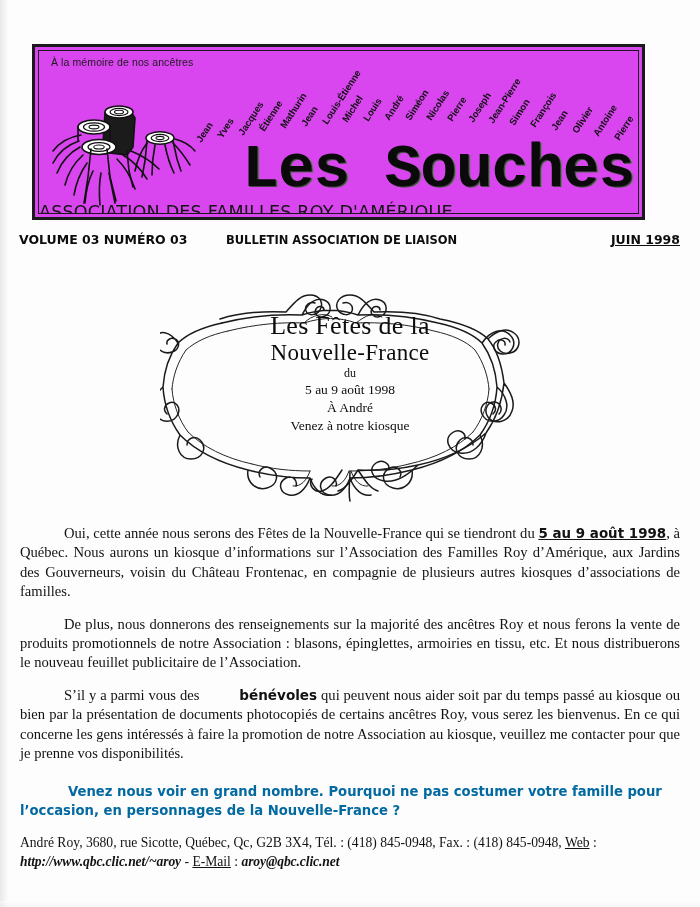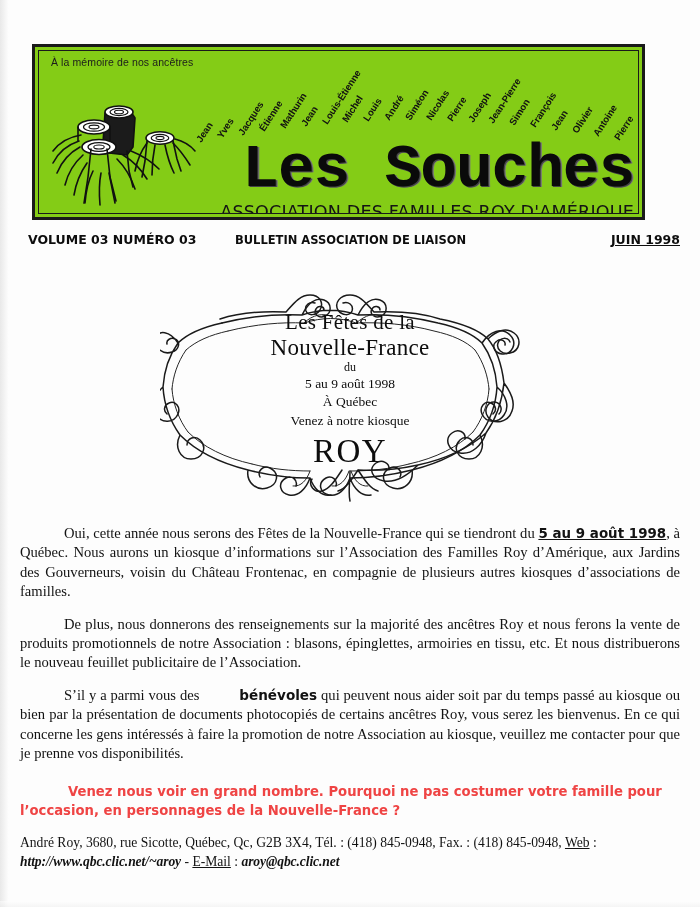--- a/index.html
+++ b/index.html
@@ -23,21 +23,21 @@
   }
 
   
   .masthead {
     position: absolute;
     left: 32px;
     top: 44px;
     width: 613px;
     height: 176px;
     border: 3px solid #1a1a1a;
-    background: #84cc16;
+    background: #d946ef;
     box-sizing: border-box;
   }
   .masthead-inner {
     position: absolute;
     inset: 3px;
     border: 1px solid #1a1a1a;
     box-sizing: border-box;
     overflow: hidden;
   }
   .memoire {
@@ -93,33 +93,33 @@
     letter-spacing: -1px;
     line-height: 1;
     color: #0a0a0a;
     text-shadow: 1px 1px 0 #444, 2px 1px 0 #777;
   }
   .title-assoc {
     position: absolute;
     left: 0;
     right: 4px;
     top: 151px;
-    text-align: right;
+    text-align: left;
     font-family: "DejaVu Sans", sans-serif;
     font-size: 17.5px;
     font-weight: 400;
     letter-spacing: 0.2px;
     color: #141414;
     white-space: nowrap;
   }
 
   
   .volume-line {
     position: absolute;
-    left: 28px;
+    left: 19px;
     right: 20px;
     top: 232px;
     height: 18px;
     font-family: "DejaVu Sans", sans-serif;
     font-weight: 700;
     font-size: 12.5px;
     color: #0d0d0d;
   }
   .volume-line > span { position: absolute; white-space: nowrap; }
   .vol-left  { left: 0px; top: 0; }
@@ -137,21 +137,21 @@
   .cartouche-svg { position: absolute; inset: 0; }
   .cartouche-text {
     position: absolute;
     left: 50px;
     right: 50px;
     top: 28px;
     text-align: center;
     font-family: "Liberation Serif", serif;
     color: #0d0d0d;
   }
-  .ct-l1 { font-size: 21px; line-height: 1.12; letter-spacing: 0.3px; }
+  .ct-l1 { font-size: 26px; line-height: 1.12; letter-spacing: 0.3px; }
   .ct-l2 { font-size: 23px; line-height: 1.12; letter-spacing: 0.3px; }
   .ct-du { font-size: 12px; line-height: 1.25; }
   .ct-l3 { font-size: 13.5px; line-height: 1.35; }
   .ct-l4 { font-size: 13.5px; line-height: 1.35; }
   .ct-l5 { font-size: 13.5px; line-height: 1.35; }
   .ct-roy {
     font-size: 33px;
     line-height: 1.18;
     letter-spacing: 1.5px;
     margin-top: 2px;
@@ -190,21 +190,21 @@
 
   .cta {
     position: absolute;
     left: 20px;
     top: 783px;
     width: 655px;
     font-family: "DejaVu Sans", sans-serif;
     font-weight: 700;
     font-size: 13.2px;
     line-height: 1.42;
-    color: #ef4444;
+    color: #0369a1;
     text-indent: 48px;
   }
 
   .footer {
     position: absolute;
     left: 20px;
     top: 833px;
     width: 660px;
     font-family: "Liberation Serif", serif;
     font-size: 13.6px;
@@ -456,23 +456,22 @@
                    M150 188 C147 197 141 204 133 203"></path>
         </g>
       </g>
     </svg>
 
     <div class="cartouche-text">
       <div class="ct-l1">Les Fêtes de la</div>
       <div class="ct-l2">Nouvelle-France</div>
       <div class="ct-du">du</div>
       <div class="ct-l3">5 au 9 août 1998</div>
-      <div class="ct-l4">À Québec</div>
+      <div class="ct-l4">À André</div>
       <div class="ct-l5">Venez à notre kiosque</div>
-      <div class="ct-roy">ROY</div>
     </div>
   </div>
 
   <div class="body-copy">
     <p><span>Oui, cette année nous serons des Fêtes de la Nouvelle-France qui se tiendront du </span><span class="bold-underline">5 au 9 août 1998</span><span>, à Québec.  Nous aurons un kiosque d’informations sur l’Association des Familles Roy d’Amérique, aux Jardins des Gouverneurs, voisin du Château Frontenac, en compagnie de plusieurs autres kiosques d’associations de familles.</span></p>
 
     <p>De plus, nous donnerons des renseignements sur la majorité des ancêtres Roy et nous ferons la vente de produits promotionnels de notre Association : blasons, épinglettes, armoiries en tissu, etc.  Et nous distribuerons le nouveau feuillet publicitaire de l’Association.</p>
 
     <p><span>S’il y a parmi vous des </span><span class="bold-sans">bénévoles</span><span> qui peuvent nous aider soit par du temps passé au kiosque ou bien par la présentation de documents photocopiés de certains ancêtres Roy, vous serez les bienvenus.  En ce qui concerne les gens intéressés à faire la promotion de notre Association au kiosque, veuillez me contacter pour que je prenne vos disponibilités.</span></p>
   </div>

